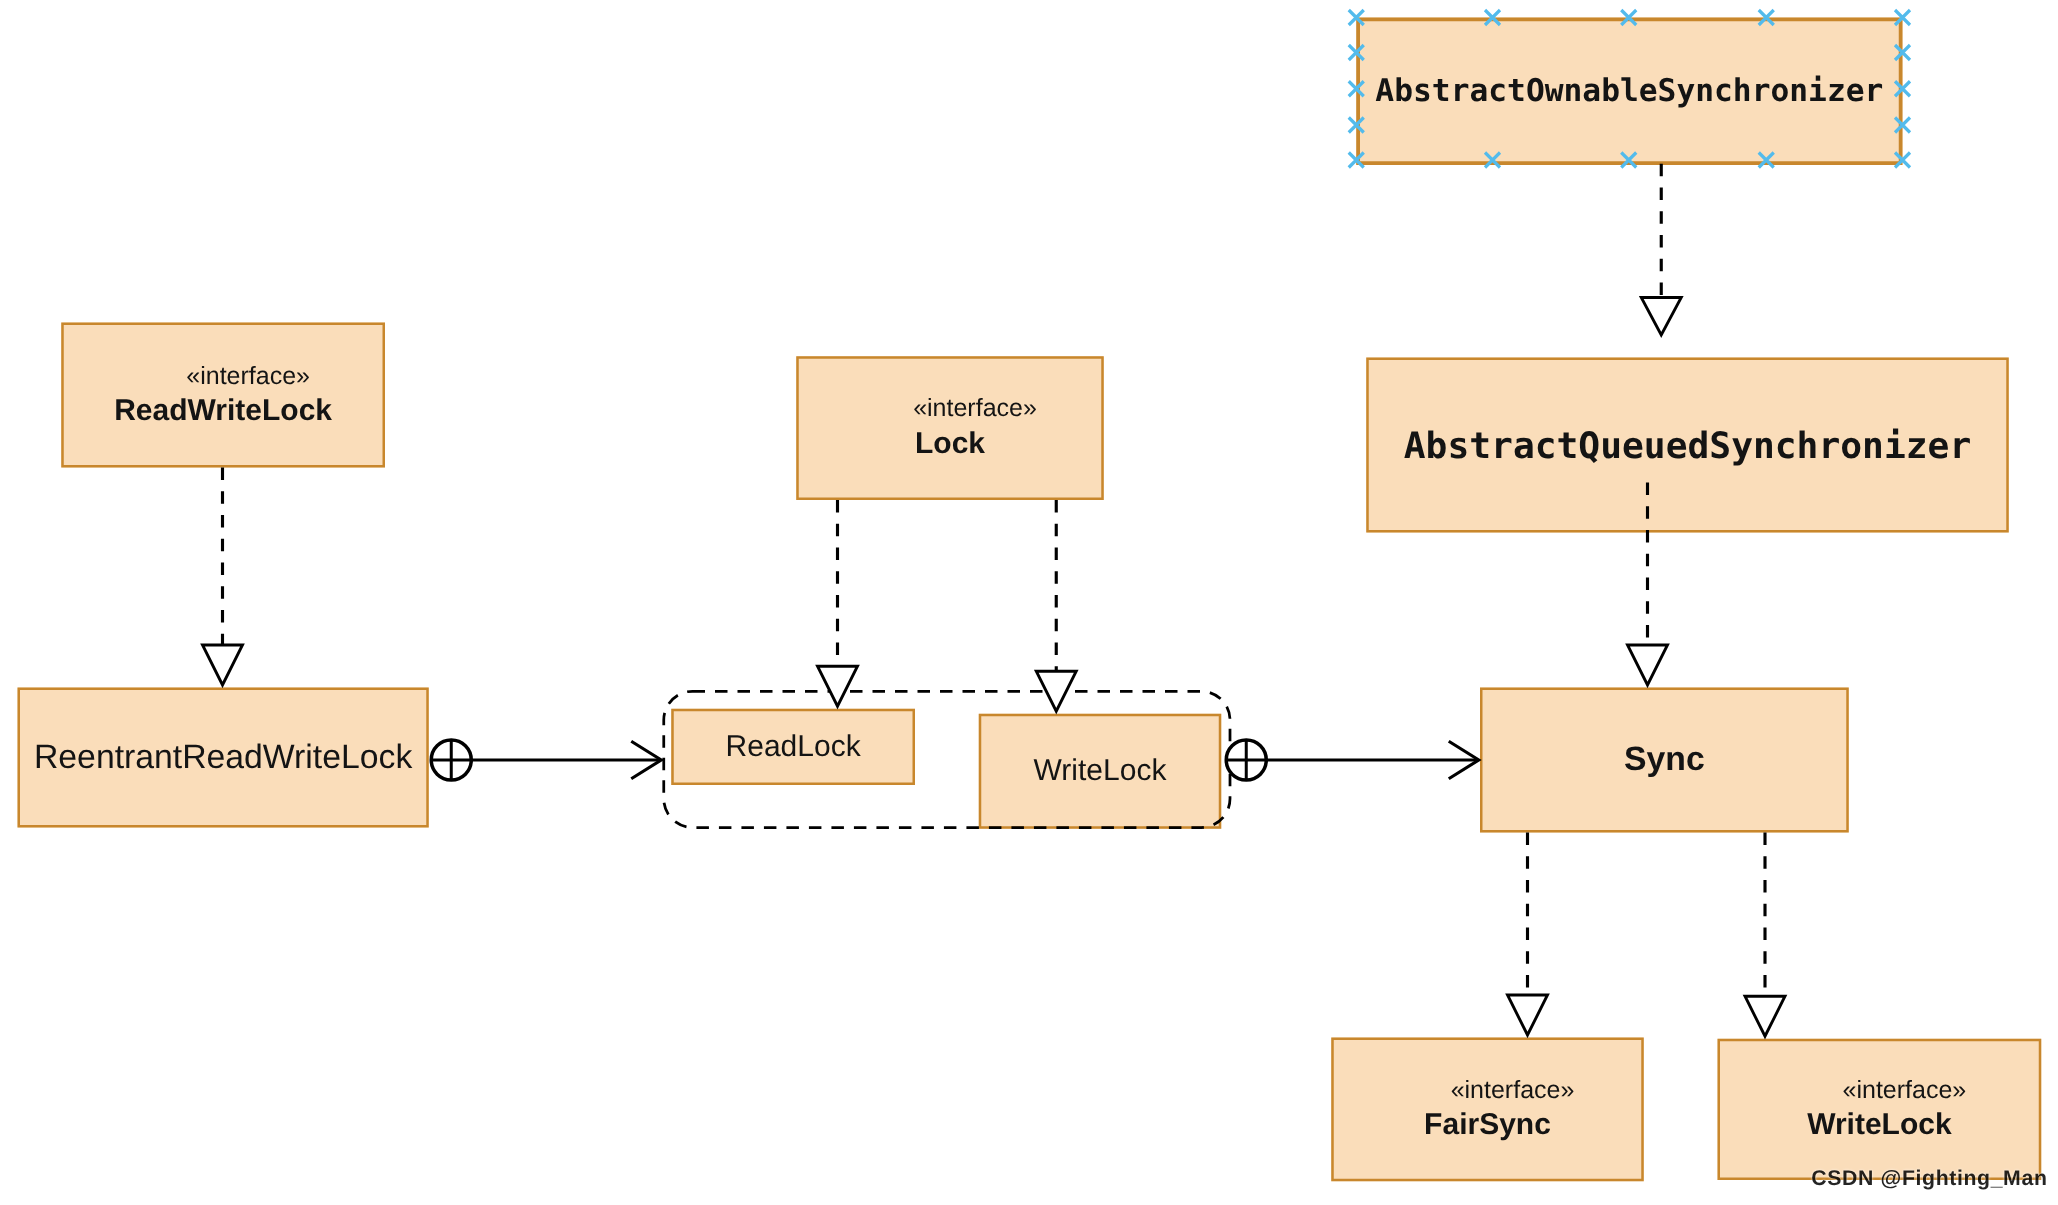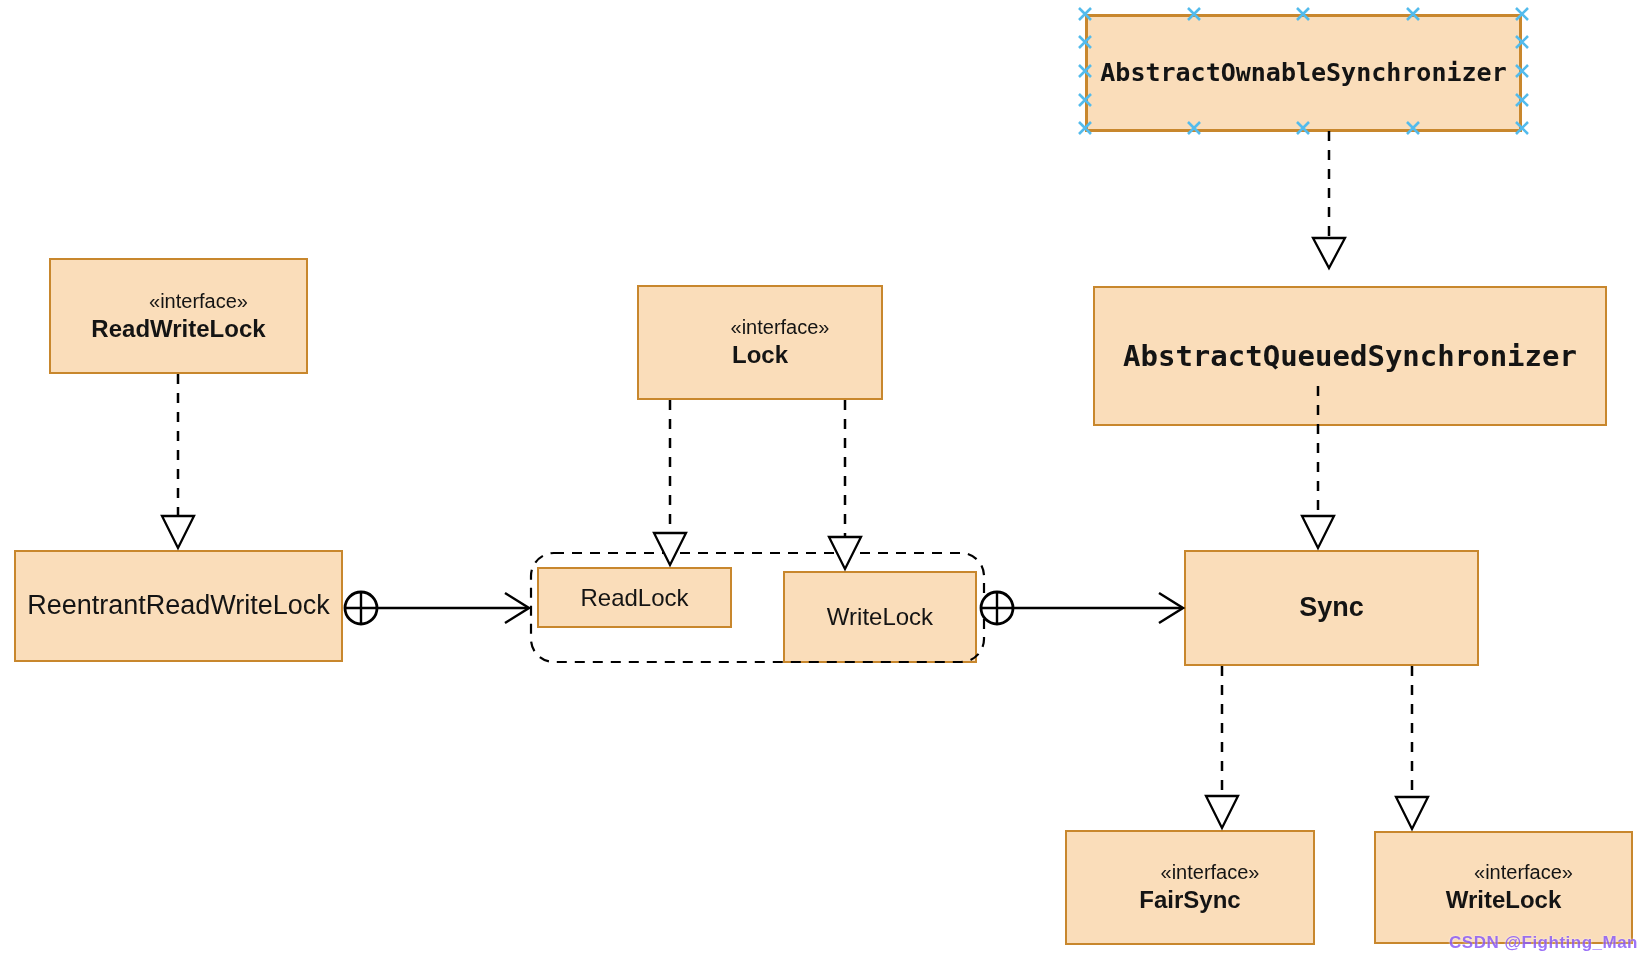--- a/index.html
+++ b/index.html
@@ -13,21 +13,21 @@
     display:flex; flex-direction:column; align-items:center; justify-content:center;
     color:#141414; text-align:center; z-index:2; line-height:1.25;
   }
   .mono-name { font-family:"DejaVu Sans Mono", monospace; font-weight:bold; white-space:nowrap; }
   .stereotype { font-size:20px; font-weight:normal;margin-left:40px; }
   .classname  { font-size:24px; font-weight:bold; }
   .plainname  { font-weight:normal; white-space:nowrap; }
   svg.wires { position:absolute; left:0; top:0; z-index:5; pointer-events:none; }
   #watermark {
     position:absolute; top:933px; right:8px; z-index:6;
-    font-size:17px; font-weight:bold; color:#8b5cf6; opacity:0.85;
+    font-size:17px; font-weight:bold; color:#000000; opacity:0.85;
     letter-spacing:0.5px; text-shadow:0 0 2px #ffffff;
   }
 </style>
 </head>
 <body>
 
 <div id="canvas">
 
   <div class="node" style="left:1085px;top:14px;width:437px;height:118px;border-width:3px">
     <span class="mono-name" style="font-size:25px">AbstractOwnableSynchronizer</span>

